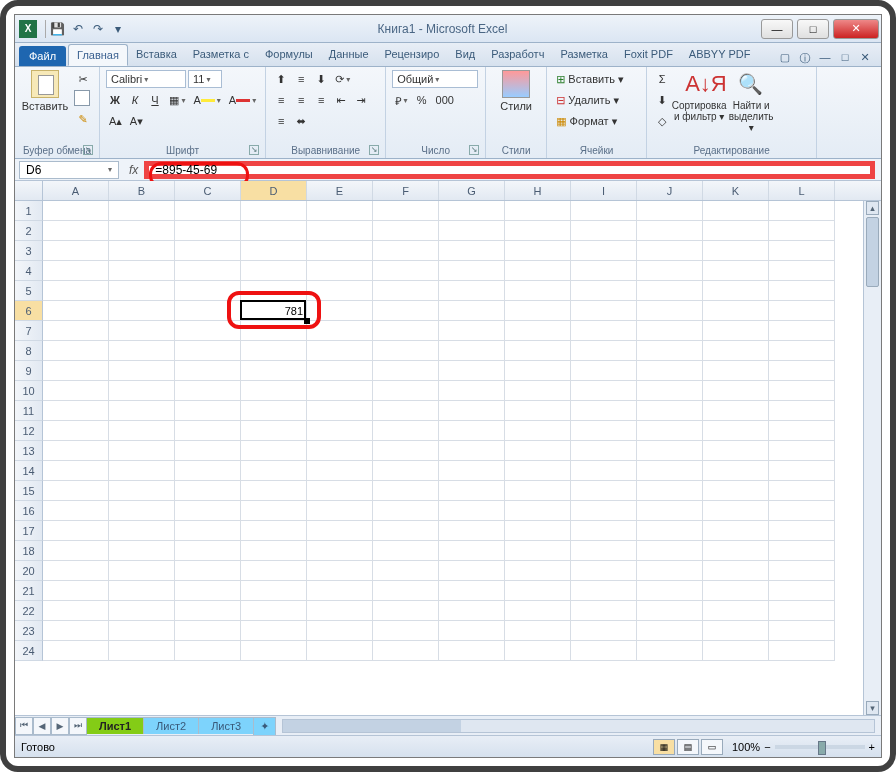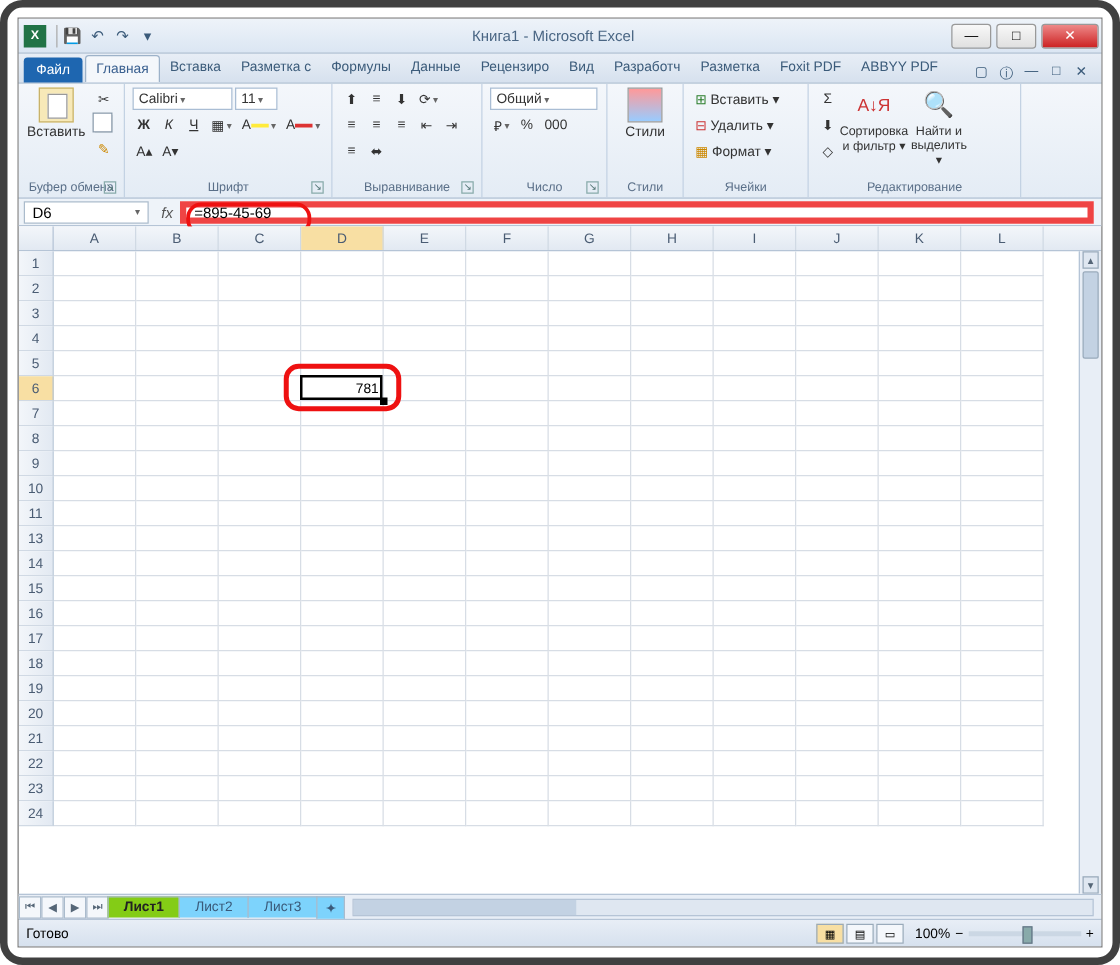--- a/index.html
+++ b/index.html
@@ -261,21 +261,21 @@
   </div>
 
   <div class="group" style="min-width:170px;">
     <div class="body">
       <div class="col" style="gap:3px;">
         <span class="btn">Σ</span>
         <span class="btn">⬇</span>
         <span class="btn">◇</span>
       </div>
       <div class="big">
-        <div class="ico" style="font-size:14px;color:#c33;text-align:center;line-height:28px;">A↓Я</div>
+        <div class="ico" style="font-size:22px;color:#c33;text-align:center;line-height:28px;">A↓Я</div>
         <span style="white-space:pre-line;text-align:center;font-size:10px;">Сортировка
 и фильтр ▾</span>
       </div>
       <div class="big">
         <div class="ico" style="font-size:20px;text-align:center;line-height:28px;color:#567;">🔍</div>
         <span style="white-space:pre-line;text-align:center;font-size:10px;">Найти и
 выделить ▾</span>
       </div>
     </div>
     <div class="label">Редактирование</div>
@@ -472,20 +472,35 @@
             <div class="c"></div>
             <div class="c"></div>
             <div class="c"></div>
             <div class="c"></div>
             <div class="c"></div>
             <div class="c"></div>
             <div class="c"></div>
             <div class="c"></div>
           </div>
           <div class="r">
+            <div class="rh">12</div>
+            <div class="c"></div>
+            <div class="c"></div>
+            <div class="c"></div>
+            <div class="c"></div>
+            <div class="c"></div>
+            <div class="c"></div>
+            <div class="c"></div>
+            <div class="c"></div>
+            <div class="c"></div>
+            <div class="c"></div>
+            <div class="c"></div>
+            <div class="c"></div>
+          </div>
+          <div class="r">
             <div class="rh">13</div>
             <div class="c"></div>
             <div class="c"></div>
             <div class="c"></div>
             <div class="c"></div>
             <div class="c"></div>
             <div class="c"></div>
             <div class="c"></div>
             <div class="c"></div>
             <div class="c"></div>
@@ -548,35 +563,20 @@
             <div class="c"></div>
             <div class="c"></div>
             <div class="c"></div>
             <div class="c"></div>
             <div class="c"></div>
             <div class="c"></div>
             <div class="c"></div>
           </div>
           <div class="r">
             <div class="rh">18</div>
-            <div class="c"></div>
-            <div class="c"></div>
-            <div class="c"></div>
-            <div class="c"></div>
-            <div class="c"></div>
-            <div class="c"></div>
-            <div class="c"></div>
-            <div class="c"></div>
-            <div class="c"></div>
-            <div class="c"></div>
-            <div class="c"></div>
-            <div class="c"></div>
-          </div>
-          <div class="r">
-            <div class="rh">19</div>
             <div class="c"></div>
             <div class="c"></div>
             <div class="c"></div>
             <div class="c"></div>
             <div class="c"></div>
             <div class="c"></div>
             <div class="c"></div>
             <div class="c"></div>
             <div class="c"></div>
             <div class="c"></div>

